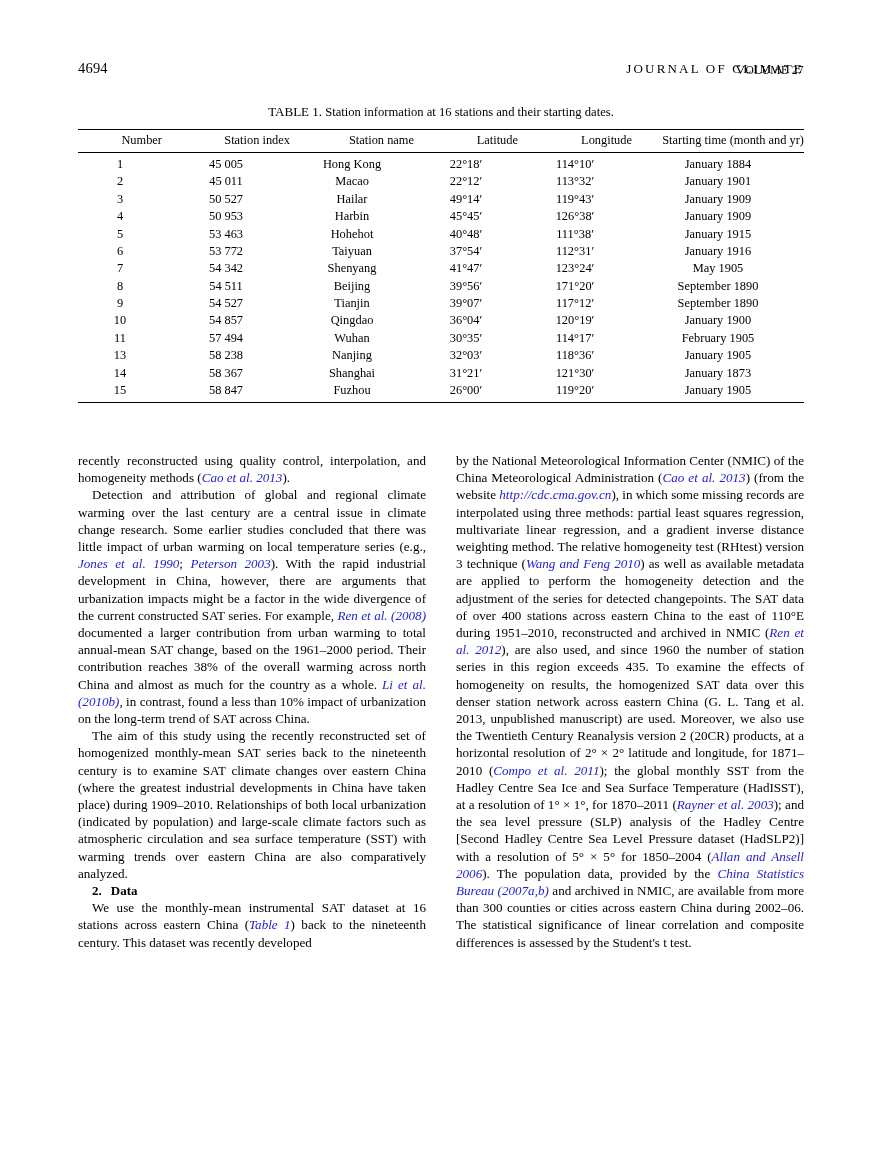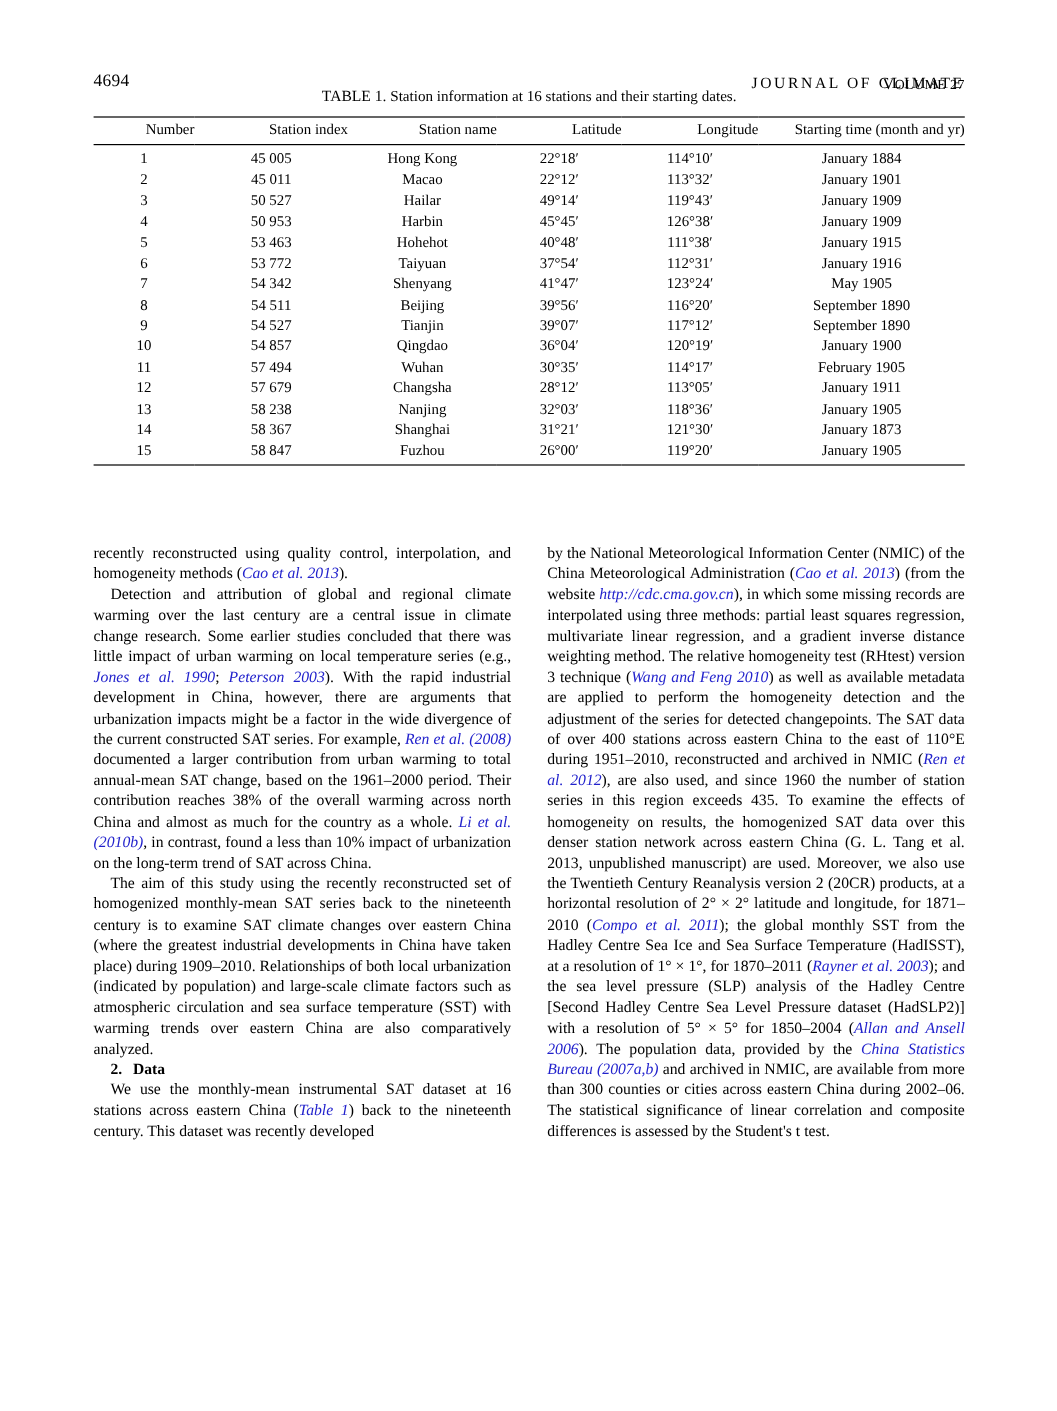--- a/index.html
+++ b/index.html
@@ -52,21 +52,21 @@
     top: 2px;
     font-size: 11.5px;
     letter-spacing: 0.4px;
   }
   .rh-right .vol-big {
     font-size: 13.5px;
   }
   
   .table-wrap {
     position: absolute;
-    top: 72px;
+    top: 104px;
     left: 78px;
     width: 726px;
   }
   .table-caption {
     text-align: center;
     font-size: 12.6px;
     margin-bottom: 9px;
   }
   .table-caption .tabnum {
     font-variant: small-caps;
@@ -235,21 +235,21 @@
           <td class="c-name">Shenyang</td>
           <td>41°47′</td>
           <td>123°24′</td>
           <td>May 1905</td>
         </tr>
         <tr>
           <td>8</td>
           <td>54 511</td>
           <td class="c-name">Beijing</td>
           <td>39°56′</td>
-          <td>116°20′</td>
+          <td>171°20′</td>
           <td>September 1890</td>
         </tr>
         <tr>
           <td>9</td>
           <td>54 527</td>
           <td class="c-name">Tianjin</td>
           <td>39°07′</td>
           <td>117°12′</td>
           <td>September 1890</td>
         </tr>
@@ -263,28 +263,20 @@
         </tr>
         <tr>
           <td>11</td>
           <td>57 494</td>
           <td class="c-name">Wuhan</td>
           <td>30°35′</td>
           <td>114°17′</td>
           <td>February 1905</td>
         </tr>
         <tr>
-          <td>12</td>
-          <td>57 679</td>
-          <td class="c-name">Changsha</td>
-          <td>28°12′</td>
-          <td>113°05′</td>
-          <td>January 1911</td>
-        </tr>
-        <tr>
           <td>13</td>
           <td>58 238</td>
           <td class="c-name">Nanjing</td>
           <td>32°03′</td>
           <td>118°36′</td>
           <td>January 1905</td>
         </tr>
         <tr>
           <td>14</td>
           <td>58 367</td>

